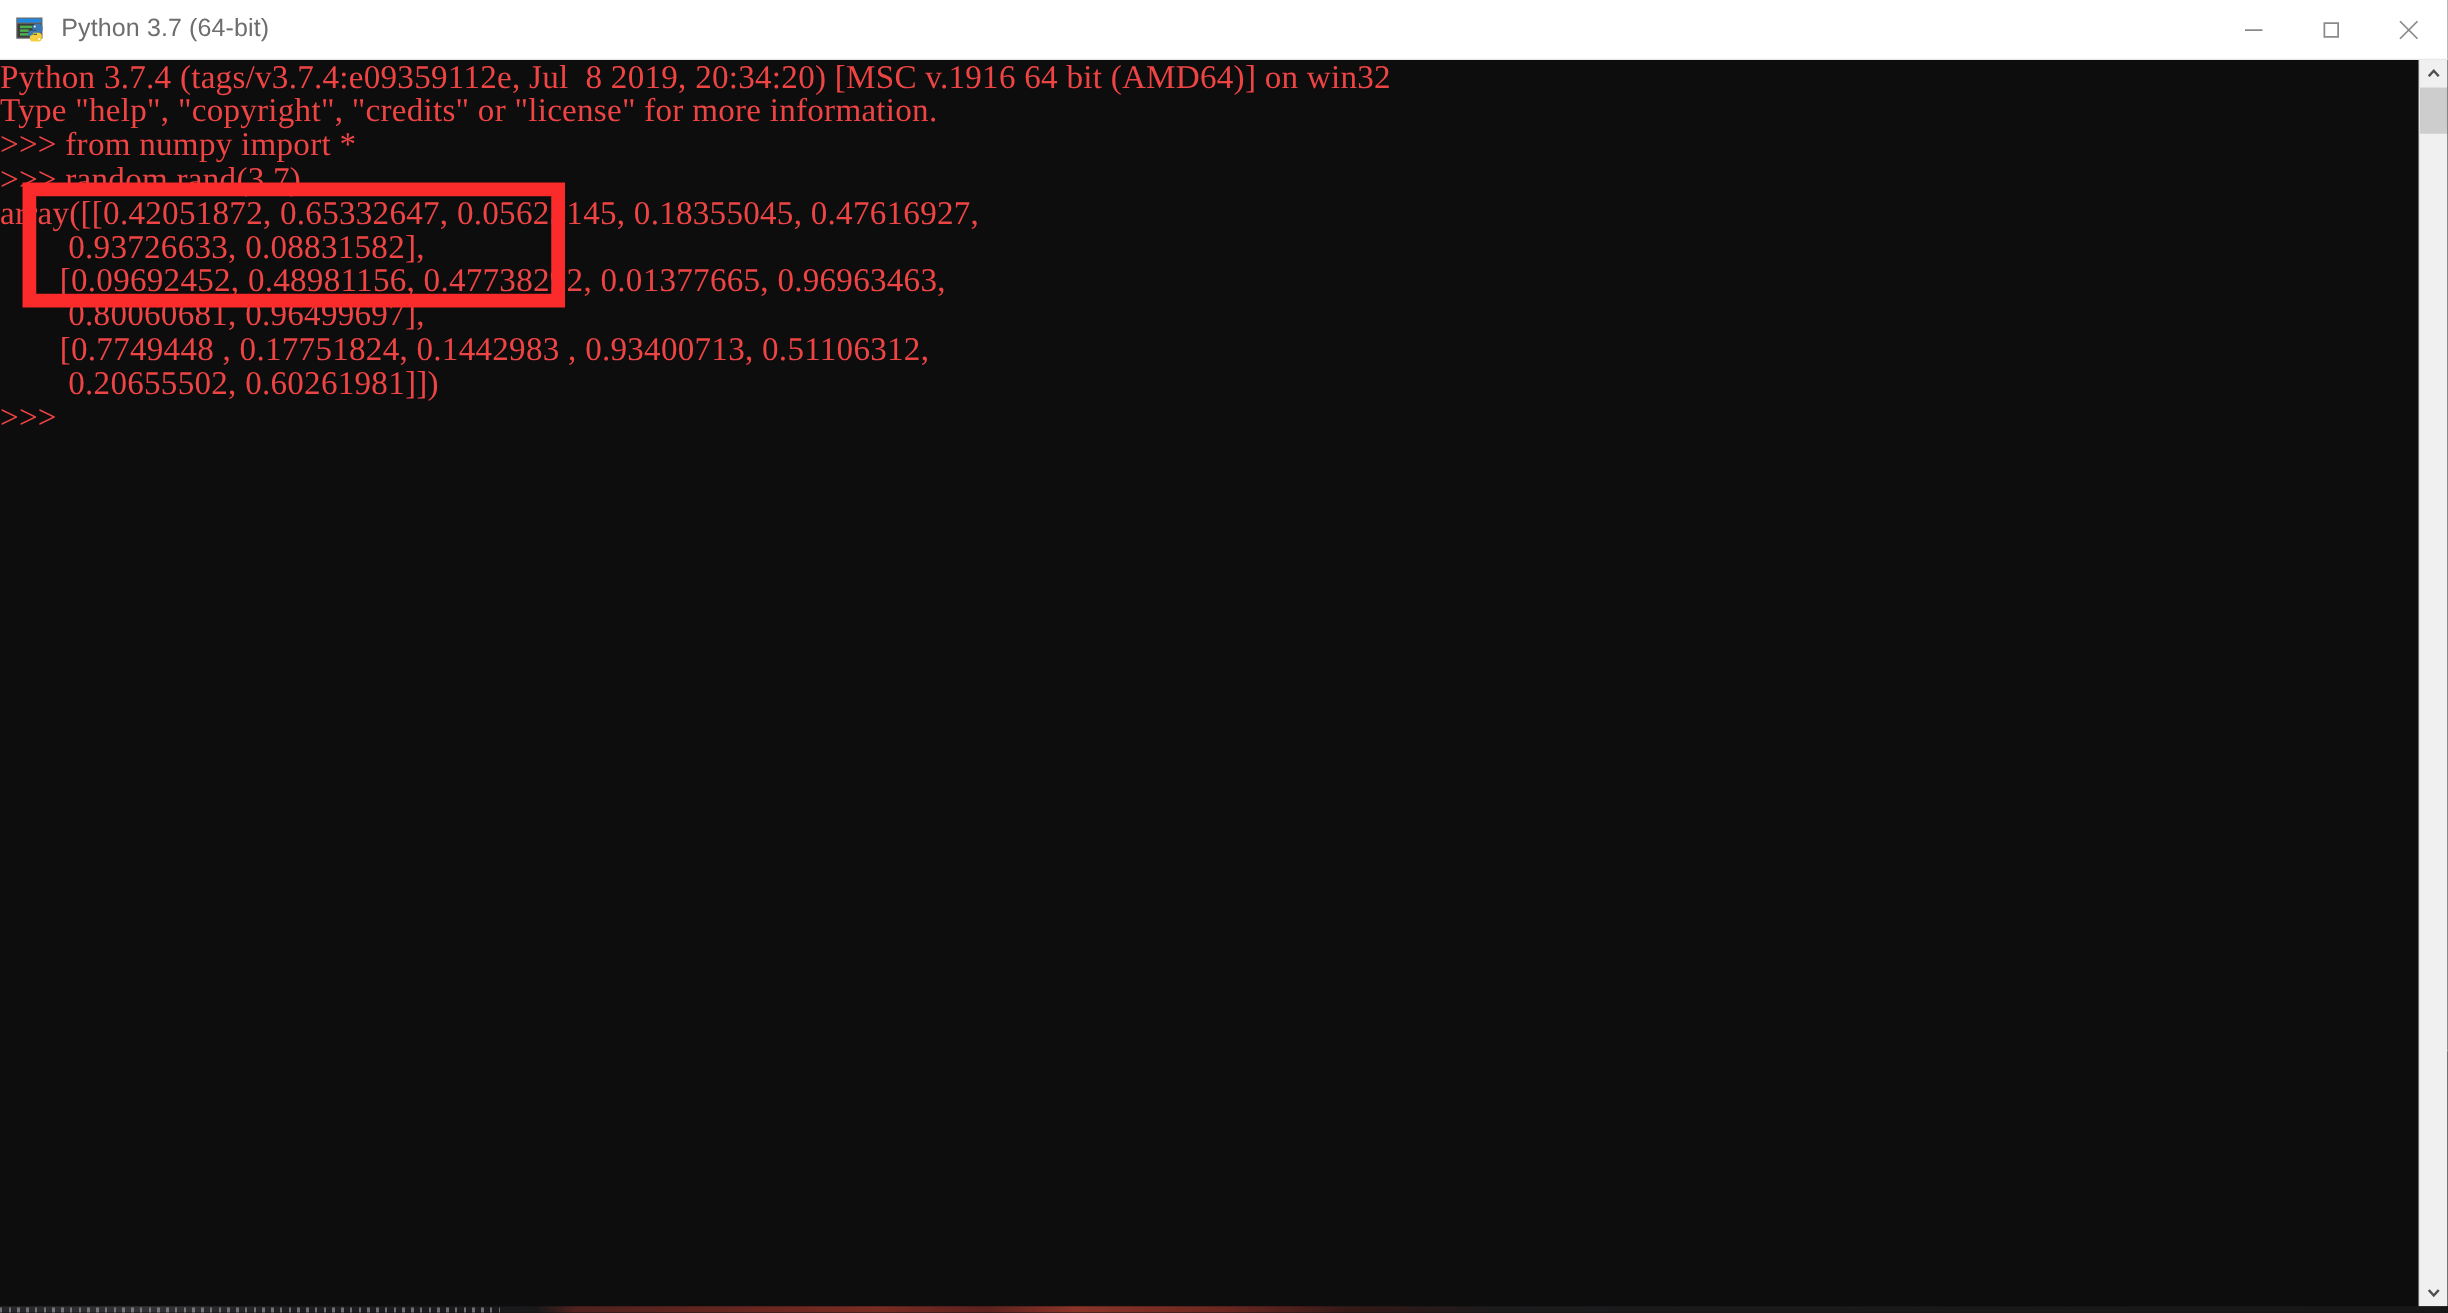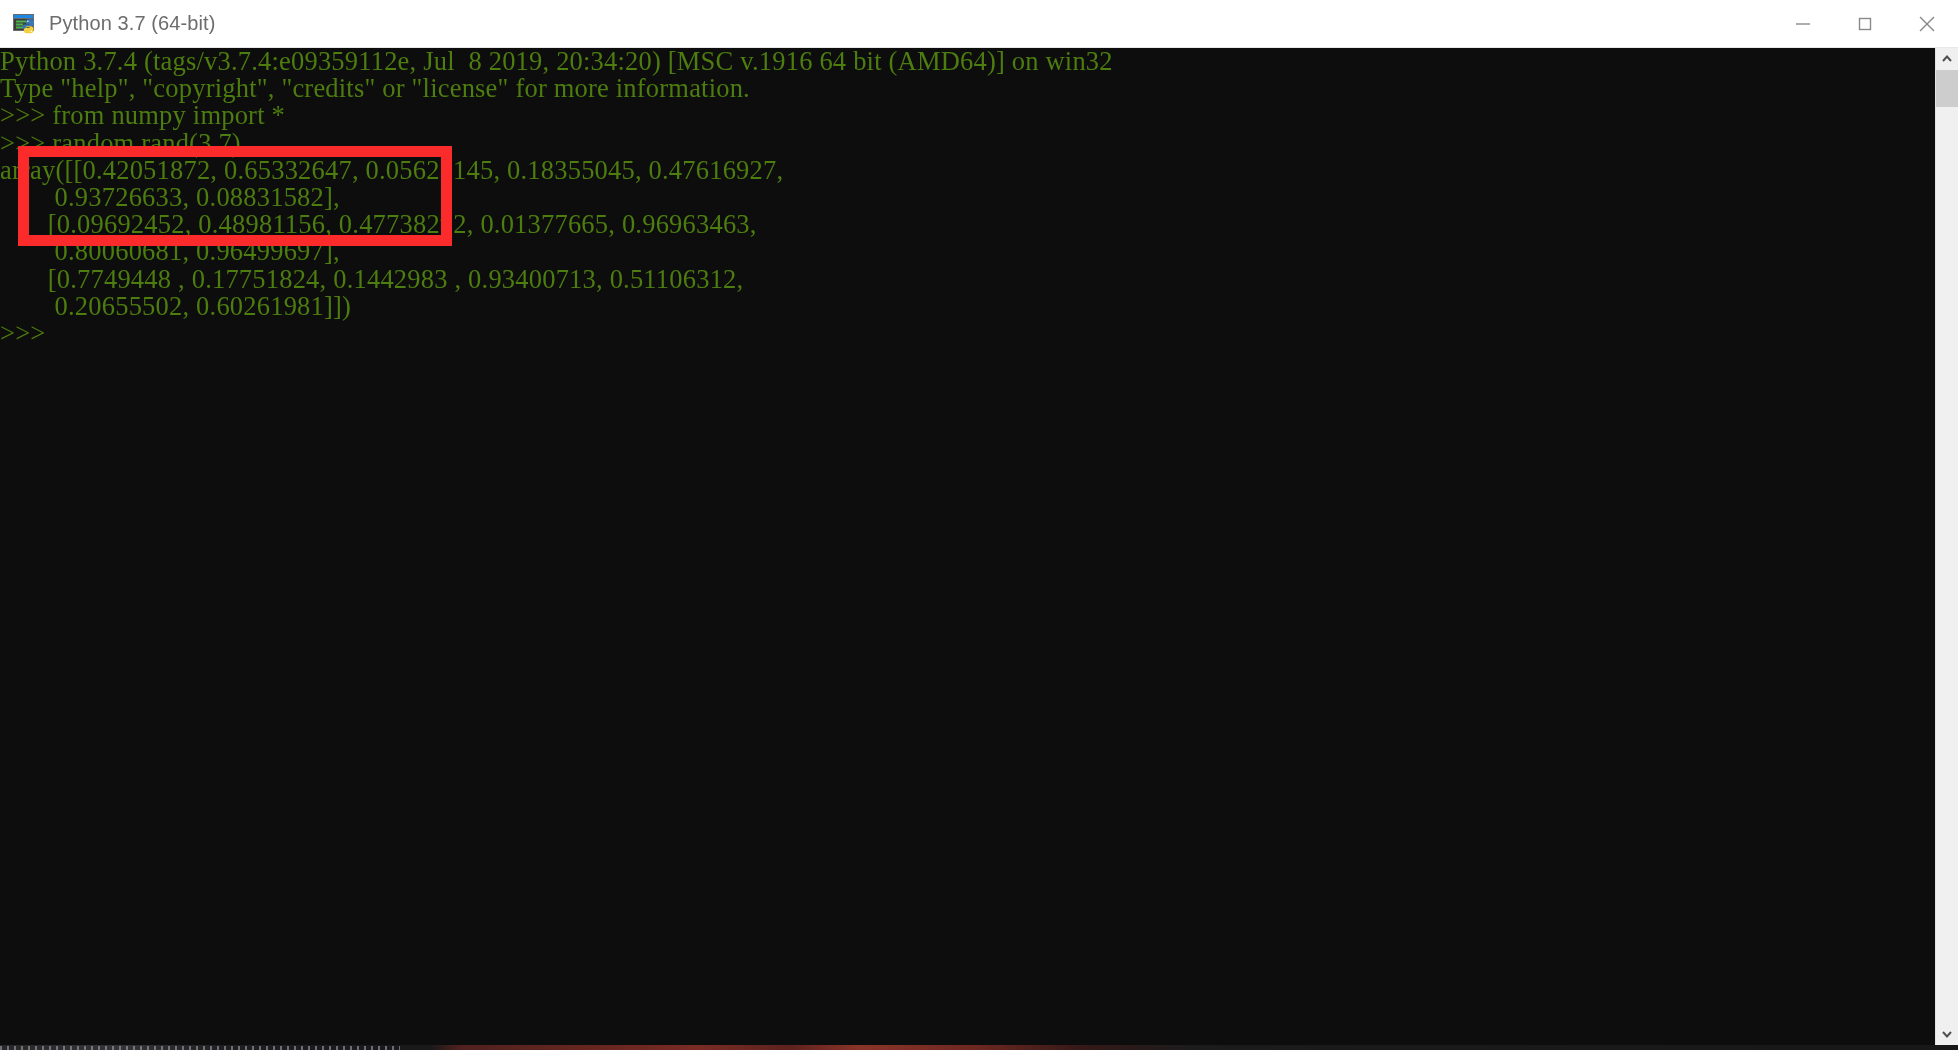--- a/index.html
+++ b/index.html
@@ -110,21 +110,21 @@
     height: 997px;
     background: #0d0d0d;
     overflow: hidden;
   }
   .console-text {
     position: absolute;
     left: 0;
     top: 0;
     margin: 0;
     padding: 0;
-    color: #4d7c0f;
+    color: #ef4444;
     font-family: "Liberation Serif", serif;
     font-size: 26.5px;
     line-height: 27.2px;
     letter-spacing: 0.2px;
     white-space: pre;
     -webkit-font-smoothing: none;
   }
   .console-text .ln { display: block; height: 27.2px; }
 
   

